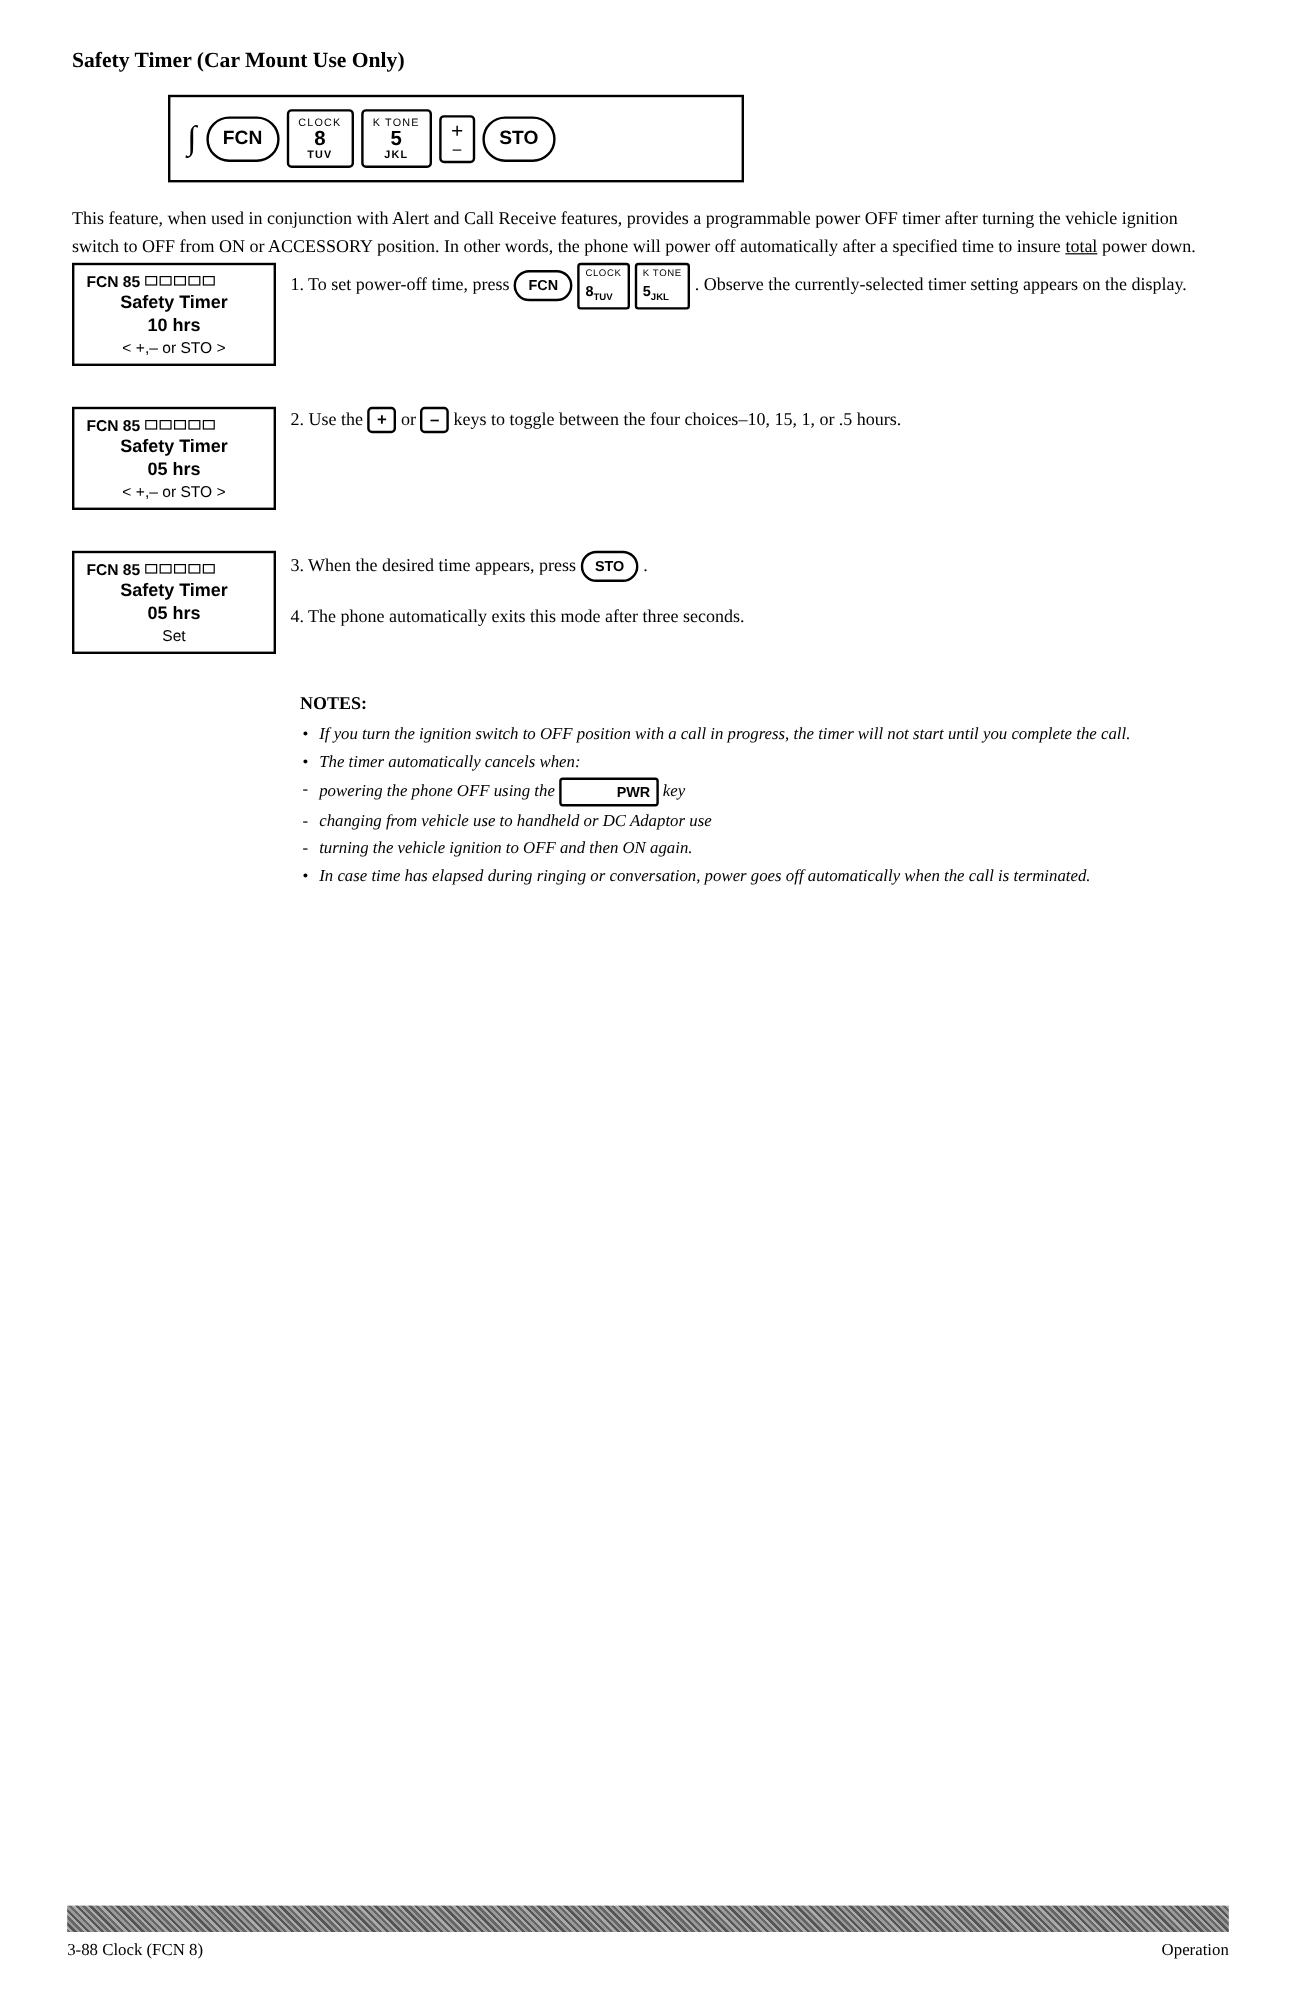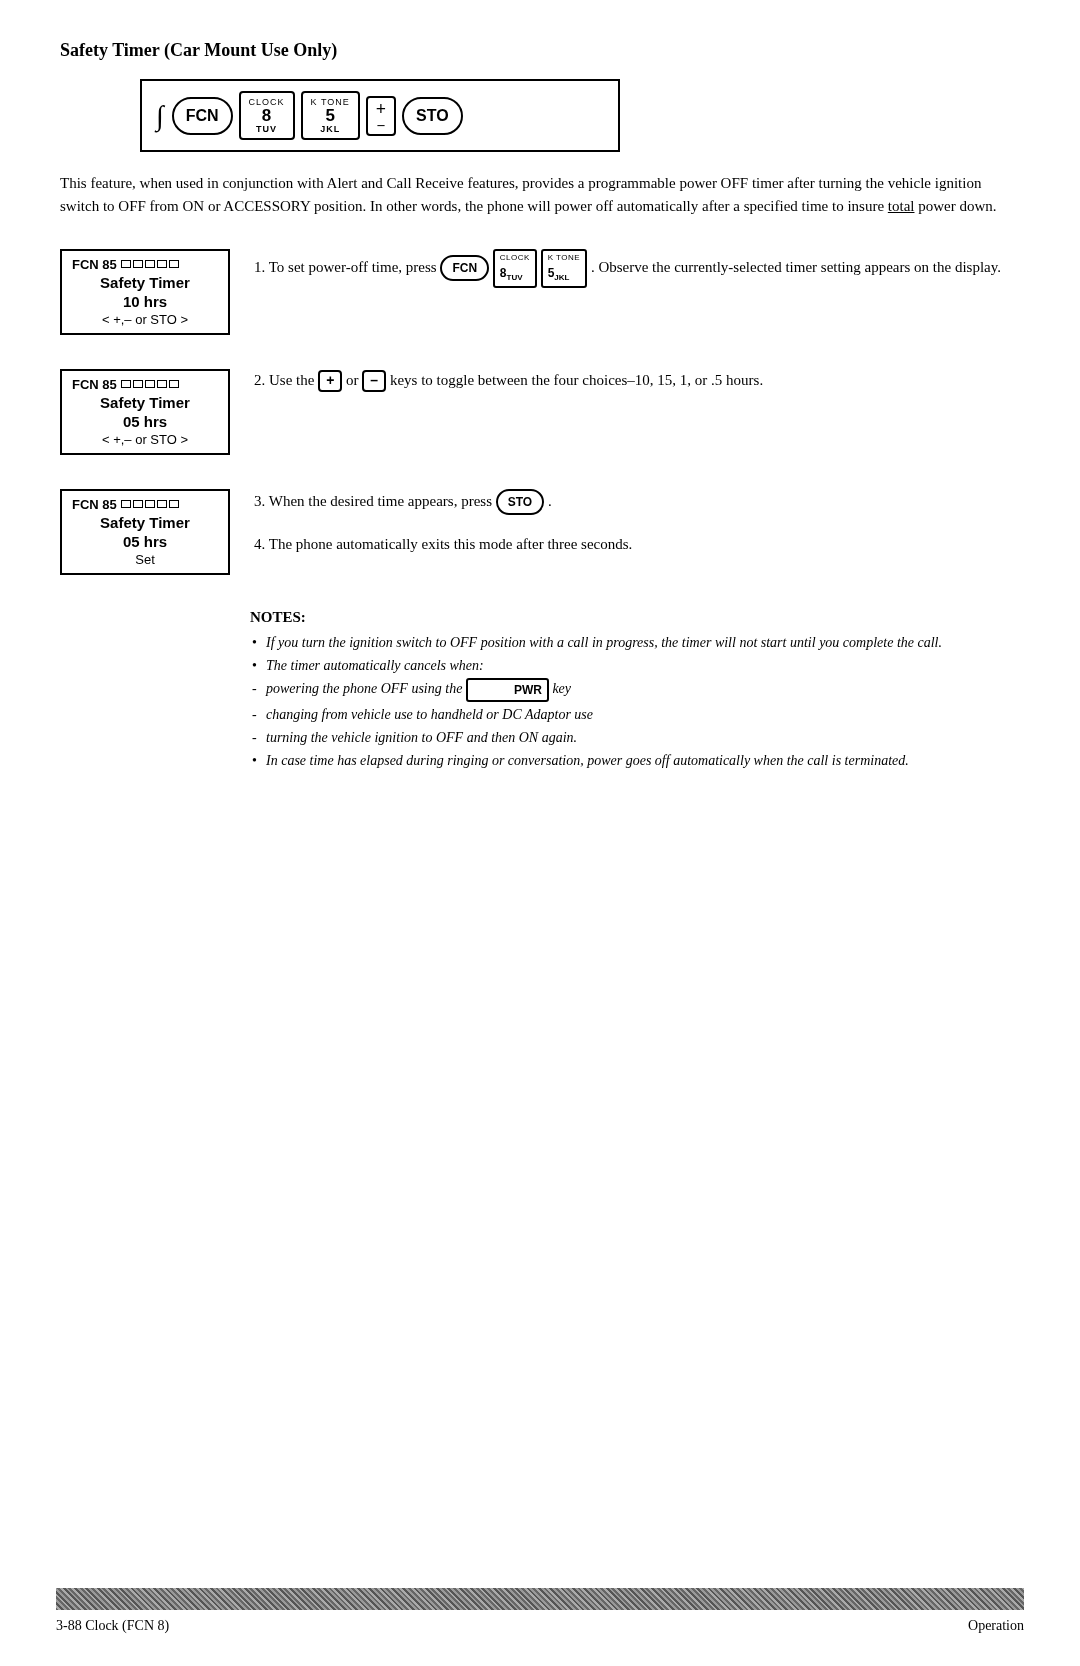--- a/index.html
+++ b/index.html
@@ -111,33 +111,32 @@
     .plus-minus-group .minus-sign {
       font-size: 14px;
       font-weight: bold;
       line-height: 1;
     }
 
     
     .intro-text {
       font-size: 15px;
       line-height: 1.55;
-      margin-bottom: 30px;
     }
 
     .intro-text span.underline {
       text-decoration: underline;
     }
 
     
     .step-row {
       display: flex;
       align-items: flex-start;
       margin-bottom: 34px;
-      gap: 24px;
+      gap: 12px;
       justify-content: center;
     }
 
     
     .lcd-box {
       border: 2px solid #000;
       min-width: 170px;
       width: 170px;
       padding: 6px 10px;
       font-family: Arial, sans-serif;

